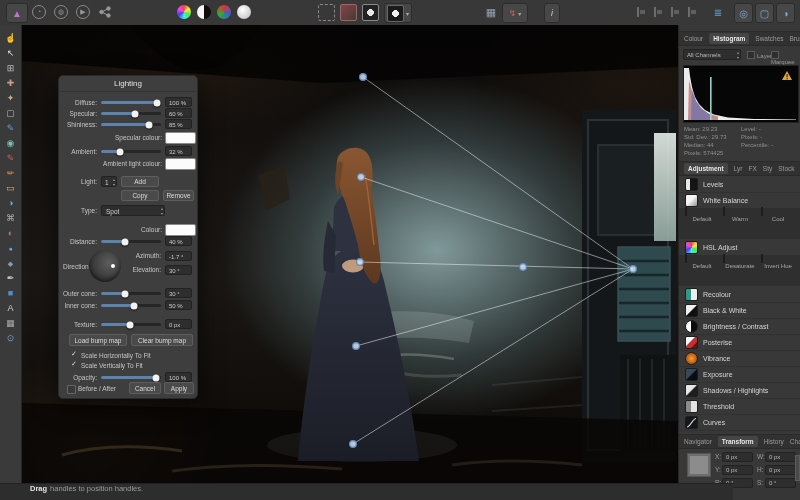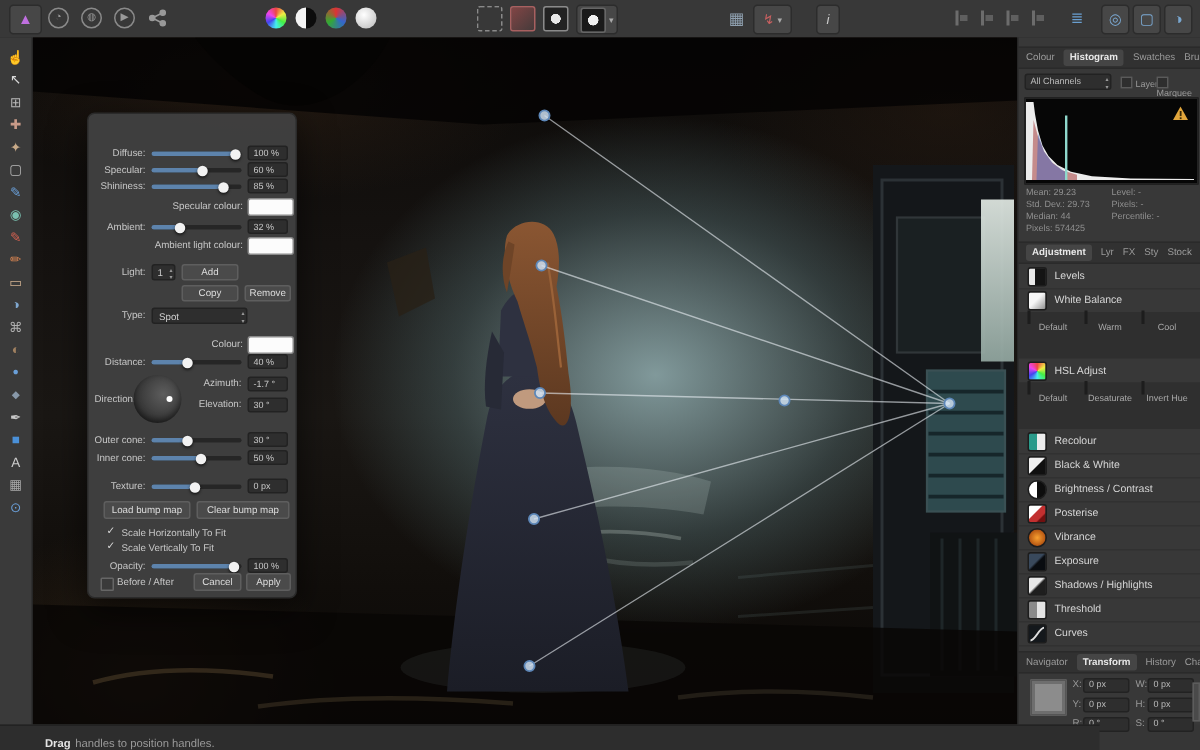--- a/index.html
+++ b/index.html
@@ -96,21 +96,21 @@
   .teal{background:radial-gradient(ellipse at 55% 45%, #7e989a 0%, #3c4a4c 45%, #16130f 85%);}
   .warm{background:radial-gradient(ellipse at 55% 45%, #ab8d64 0%, #5a4630 45%, #1a120c 85%);}
   .cool{background:radial-gradient(ellipse at 55% 45%, #8aa2b8 0%, #46586c 45%, #101418 85%);}
   .desat{background:radial-gradient(ellipse at 55% 45%, #9c9c9c 0%, #4c4c4c 45%, #151515 85%);}
   .invert{background:radial-gradient(ellipse at 55% 45%, #b08484 0%, #5c3a38 45%, #180f0f 85%);}
   .tfield{position:absolute;height:10px;background:#2e2e2e;border:1px solid #222;border-radius:2px;
           font-size:6px;color:#bbb;line-height:9px;padding-left:3px;box-sizing:border-box;}
   .tflab{position:absolute;font-size:6.5px;color:#9a9a9a;}
   
   #statusbar{position:absolute;left:0;top:483px;width:733px;height:17px;background:#2d2d2d;
-             border-top:1px solid #222;display:flex;align-items:flex-end;padding-left:30px;box-sizing:border-box;}
+             border-top:1px solid #222;display:flex;align-items:flex-start;padding-left:30px;box-sizing:border-box;}
   #statusbar b{font-size:7.5px;color:#e4e4e4;margin-right:3px;}
   #statusbar span{font-size:7.5px;color:#9a9a9a;}
 </style>
 </head>
 <body>
 
 <div id="app">
 
   <div id="topbar">
     <div class="tbtn raised" style="left:6px;width:20px;">
@@ -301,20 +301,21 @@
         <circle cx="339" cy="152" r="3.4" fill="#cfe0f2" stroke="#5d87b8" stroke-width="1.2" fill-opacity="0.85"></circle>
         <circle cx="338" cy="237" r="3.4" fill="#cfe0f2" stroke="#5d87b8" stroke-width="1.2" fill-opacity="0.85"></circle>
         <circle cx="334" cy="321" r="3.4" fill="#cfe0f2" stroke="#5d87b8" stroke-width="1.2" fill-opacity="0.85"></circle>
         <circle cx="331" cy="419" r="3.4" fill="#cfe0f2" stroke="#5d87b8" stroke-width="1.2" fill-opacity="0.85"></circle>
         <circle cx="501" cy="242" r="3.4" fill="#cfe0f2" stroke="#5d87b8" stroke-width="1.2" fill-opacity="0.85"></circle>
         <circle cx="611" cy="244" r="3.4" fill="#cfe0f2" stroke="#5d87b8" stroke-width="1.2" fill-opacity="0.85"></circle>
       </svg>
   </div>
 
   <div id="dialog">
+    <div class="title">Lighting</div>
 
     <div class="r" style="top:21px;">
       <span class="lab">Diffuse:</span>
       <span class="track">
           <span class="fill" style="width: 93%;"></span>
           <span class="thumb" style="left: 93%;"></span>
         </span>
       <span class="vbox">100 %</span>
     </div>
     <div class="r" style="top:32px;">

